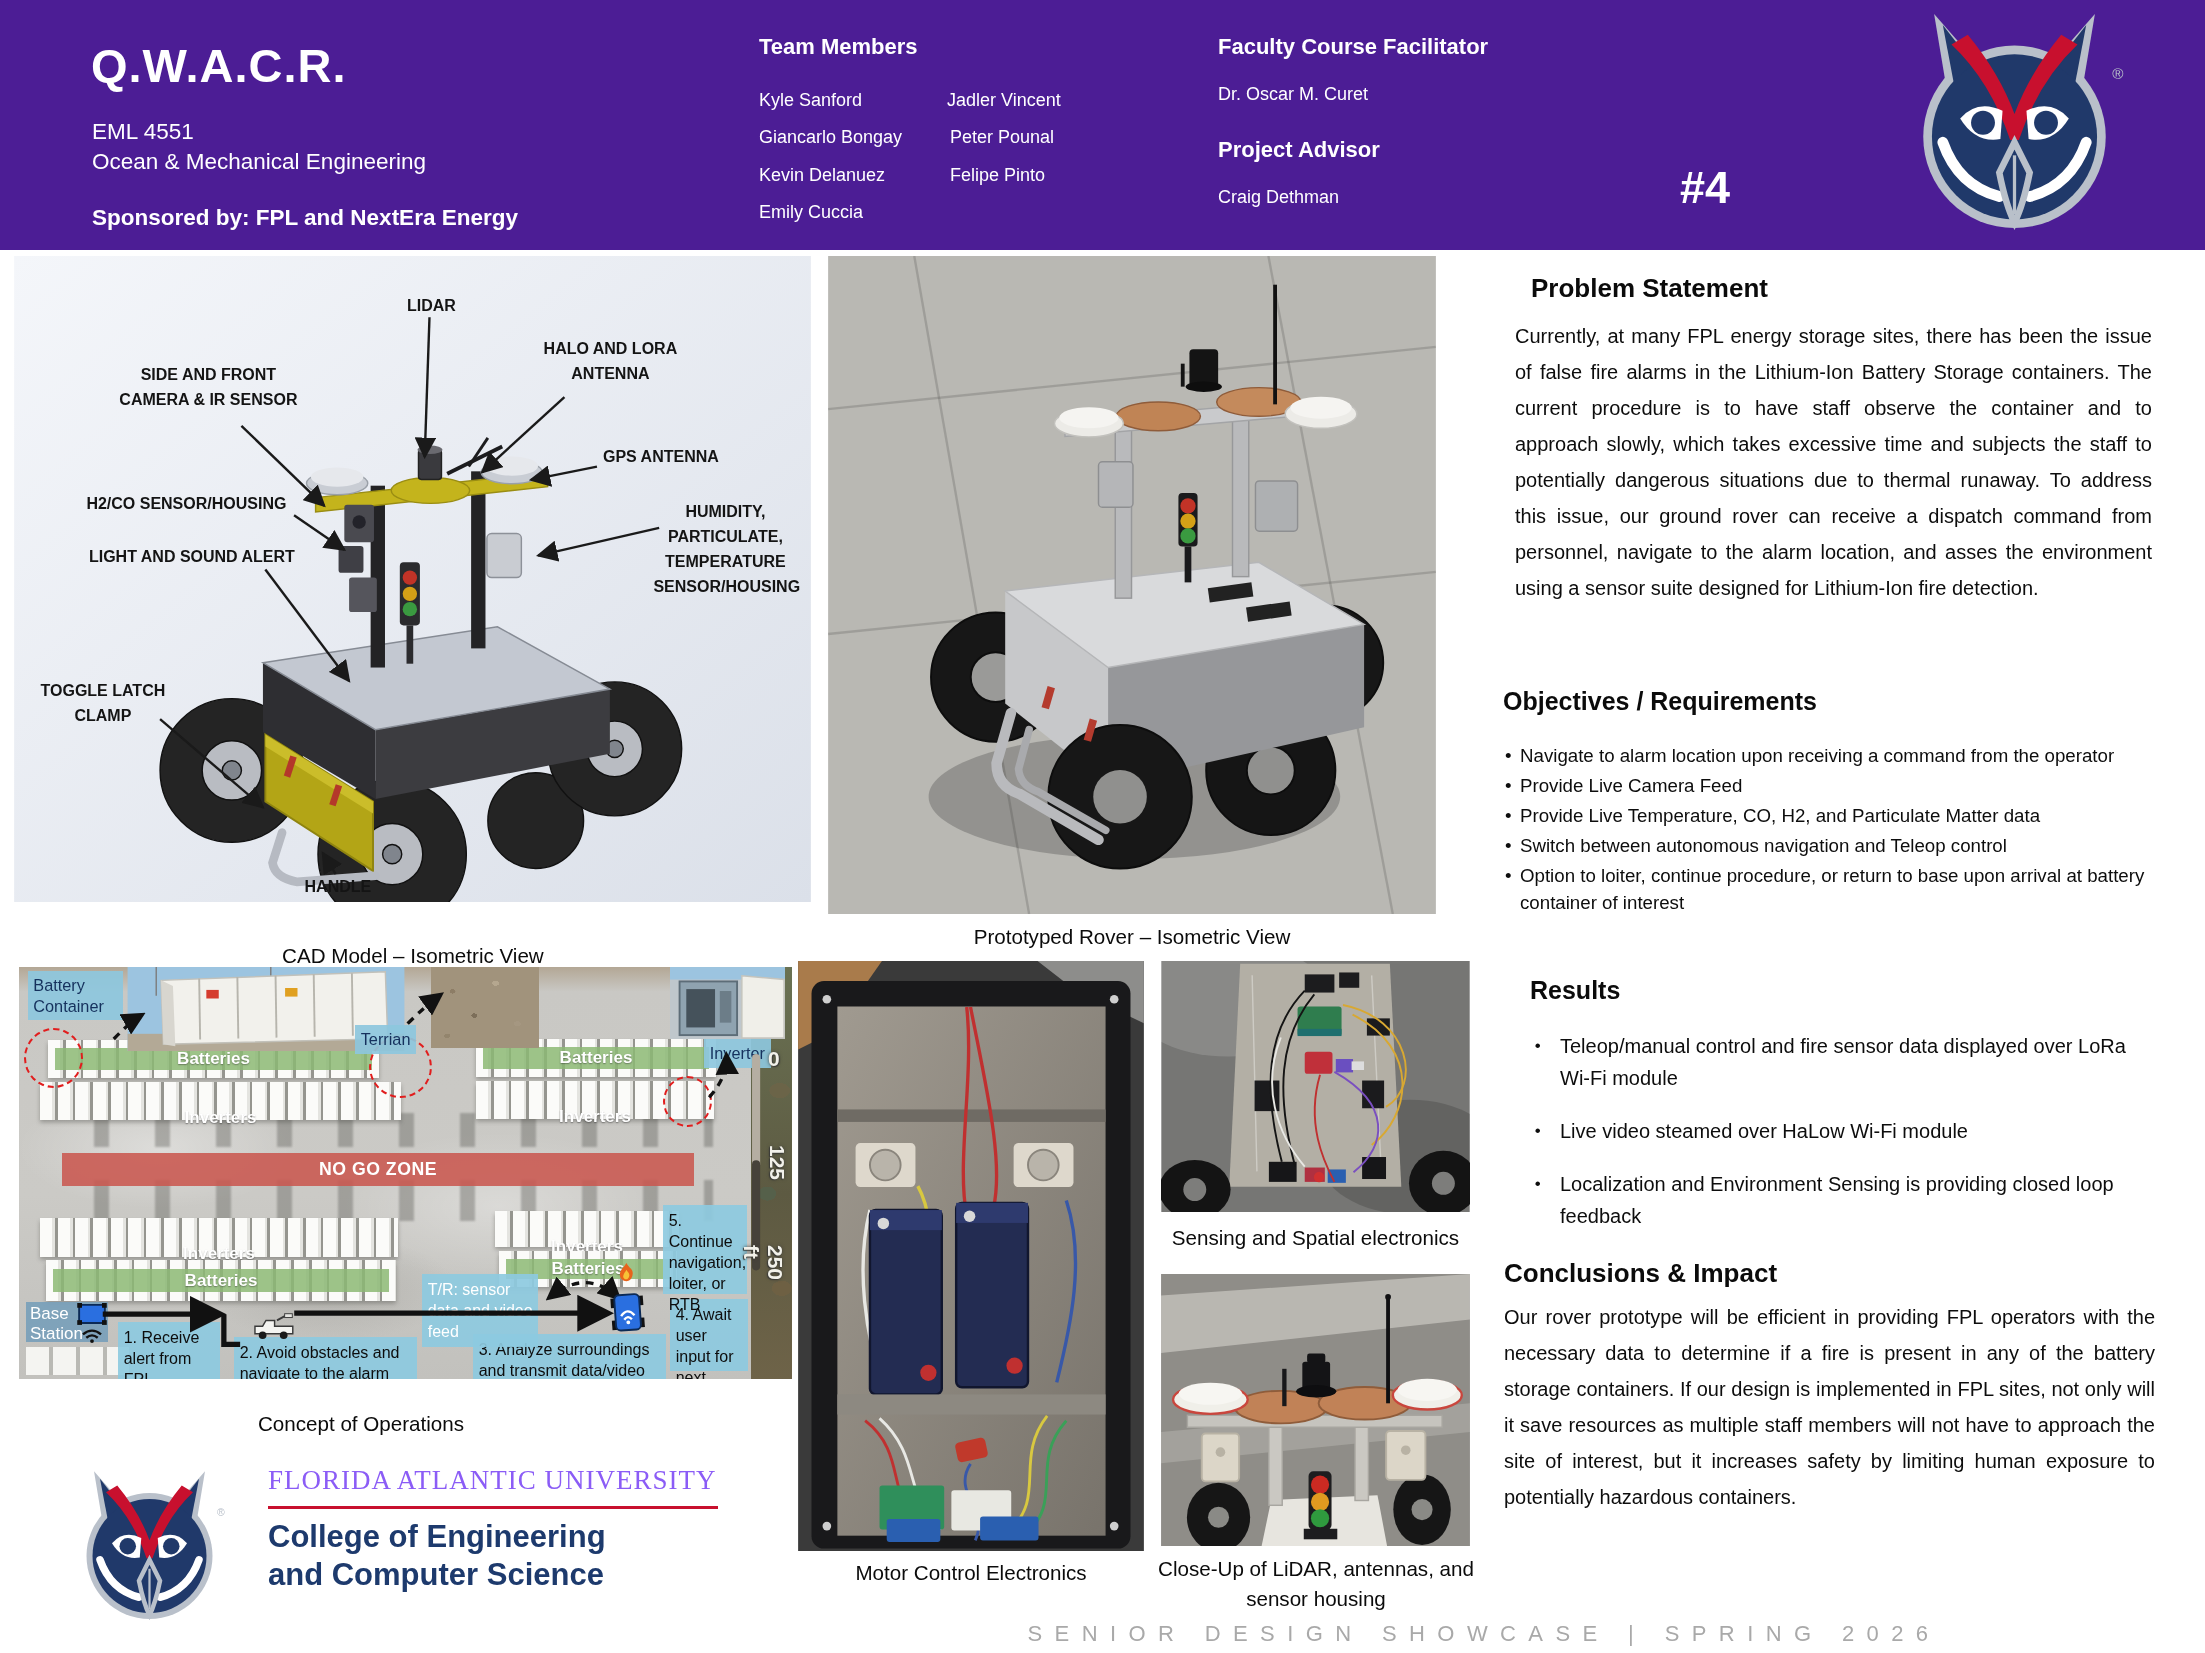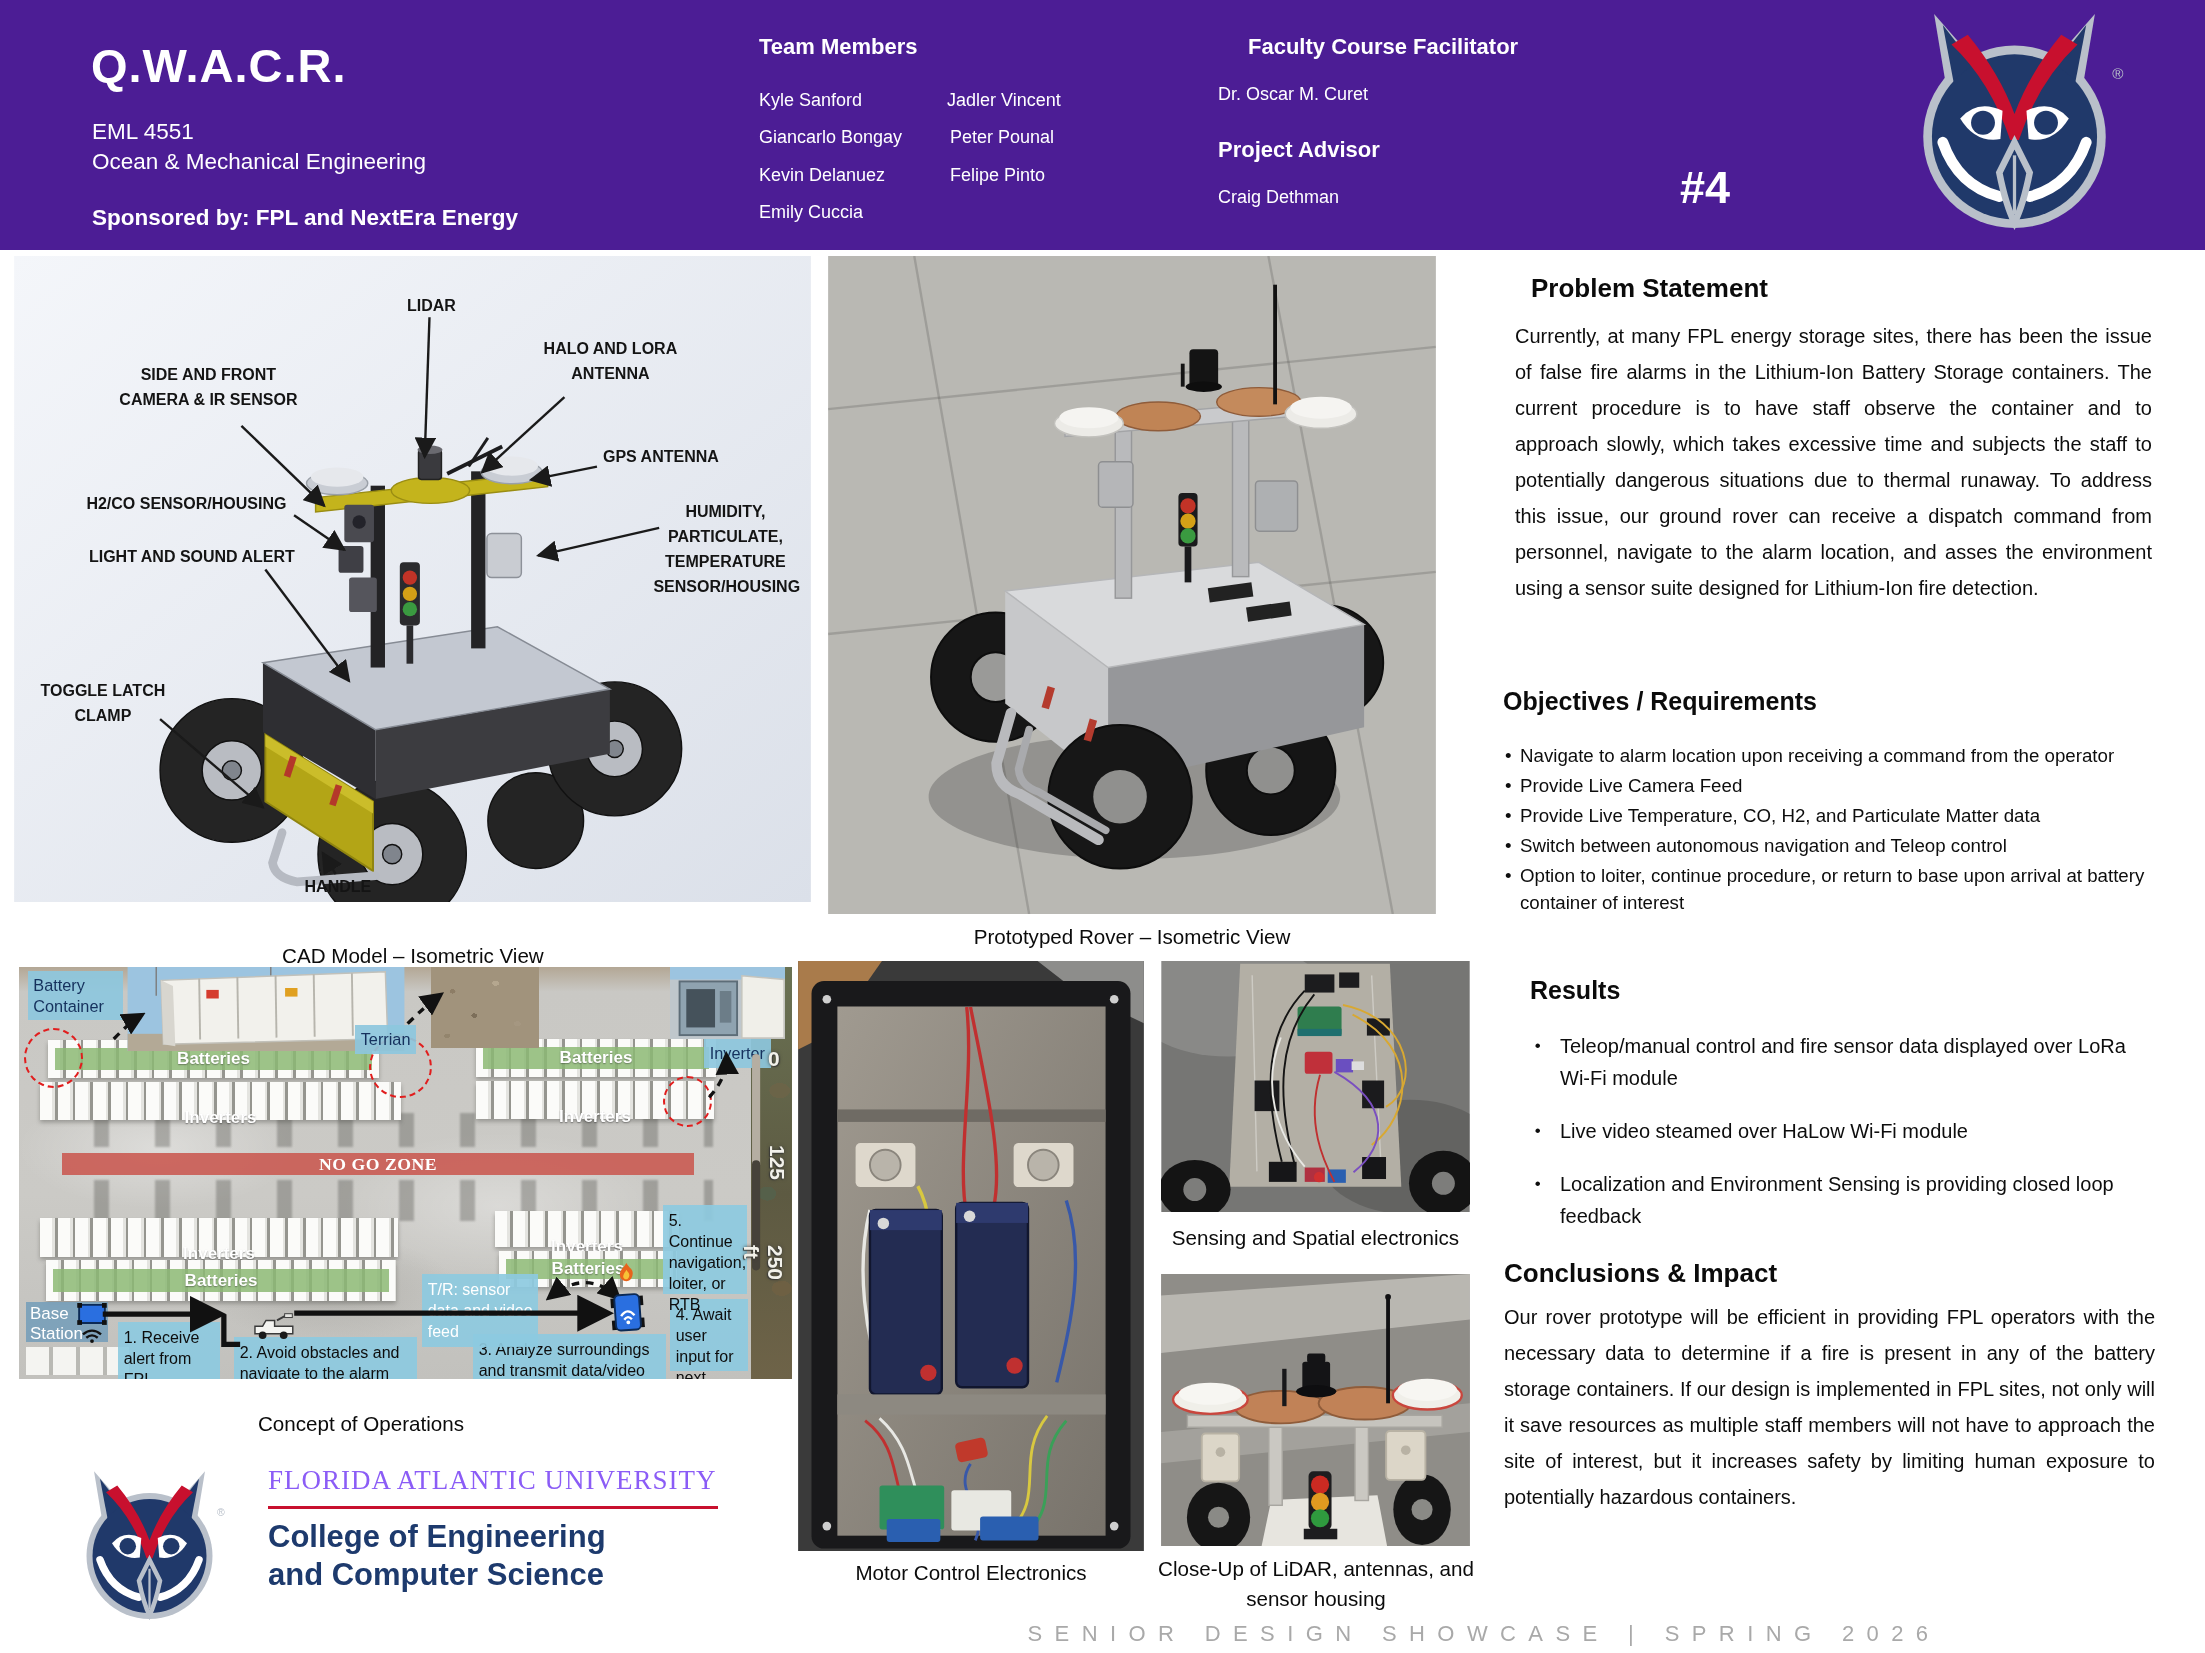--- a/index.html
+++ b/index.html
@@ -96,21 +96,21 @@
 
     <div class="abs hdr-h" style="left:759px;top:34px;">Team Members</div>
     <div class="abs hdr-name" style="left:759px;top:90px;">Kyle Sanford</div>
     <div class="abs hdr-name" style="left:759px;top:127px;">Giancarlo Bongay</div>
     <div class="abs hdr-name" style="left:759px;top:165px;">Kevin Delanuez</div>
     <div class="abs hdr-name" style="left:759px;top:202px;">Emily Cuccia</div>
     <div class="abs hdr-name" style="left:947px;top:90px;">Jadler Vincent</div>
     <div class="abs hdr-name" style="left:950px;top:127px;">Peter Pounal</div>
     <div class="abs hdr-name" style="left:950px;top:165px;">Felipe Pinto</div>
 
-    <div class="abs hdr-h" style="left:1218px;top:34px;margin-left:30px;">Faculty Course Facilitator</div>
+    <div class="abs hdr-h" style="left:1218px;top:34px;">Faculty Course Facilitator</div>
     <div class="abs hdr-name" style="left:1218px;top:84px;">Dr. Oscar M. Curet</div>
     <div class="abs hdr-h" style="left:1218px;top:137px;">Project Advisor</div>
     <div class="abs hdr-name" style="left:1218px;top:187px;">Craig Dethman</div>
 
     <div class="abs team-num">#4</div>
     <svg class="abs" style="left:1895px;top:10.5px;" width="239" height="230" viewBox="0 0 220 210">
         <use href="#owl"></use>
       </svg>
   </div>
 
@@ -304,21 +304,21 @@
       <div class="bar green">
           <span>Batteries</span>
         </div>
       </div>
     <div class="crow" style="left:480px;top:284px;width:178px;height:36px;">
       <div class="bar green">
           <span>Batteries</span>
         </div>
       </div>
 
-    <div class="abs nogo" style="left:43px;top:186px;width:632px;height:22px;font-family:Liberation Serif, serif;">NO GO ZONE</div>
+    <div class="abs nogo" style="left:43px;top:186px;width:632px;height:33px;">NO GO ZONE</div>
 
     <svg class="abs" style="left:108px;top:0;" width="278" height="84" viewBox="0 0 580 176">
       <rect width="580" height="176" fill="#9cc4e0"></rect>
       <rect y="140" width="580" height="36" fill="#b3a996"></rect>
       <line x1="60" y1="0" x2="60" y2="60" stroke="#7d7d7d" stroke-width="3"></line>
       <line x1="300" y1="0" x2="300" y2="40" stroke="#7d7d7d" stroke-width="3"></line>
       <polygon points="70,28 540,10 545,150 75,162" fill="#f2f1ec" stroke="#c2c1ba" stroke-width="3"></polygon>
       <polygon points="70,28 95,40 100,166 75,162" fill="#d8d6cf"></polygon>
       <g stroke="#b7b5ad" stroke-width="4">
         <line x1="150" y1="24" x2="152" y2="152"></line>

